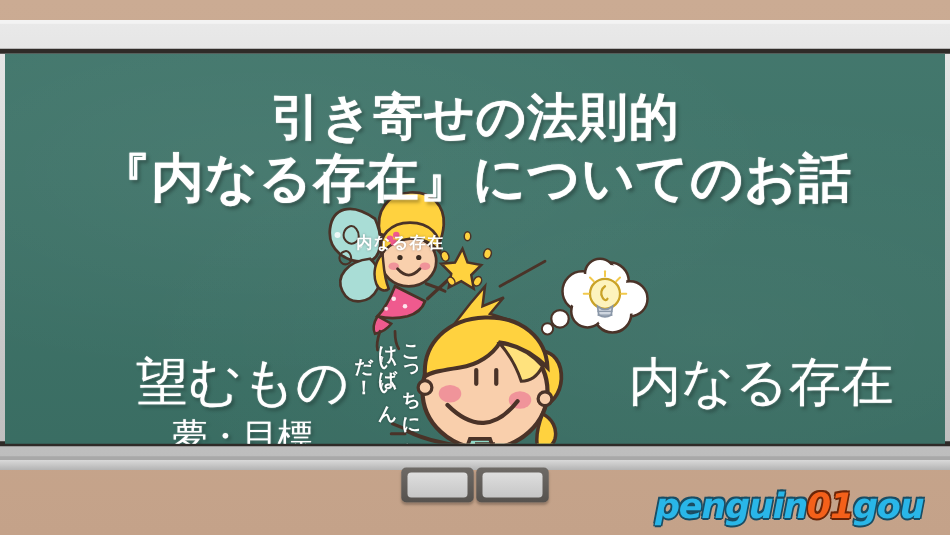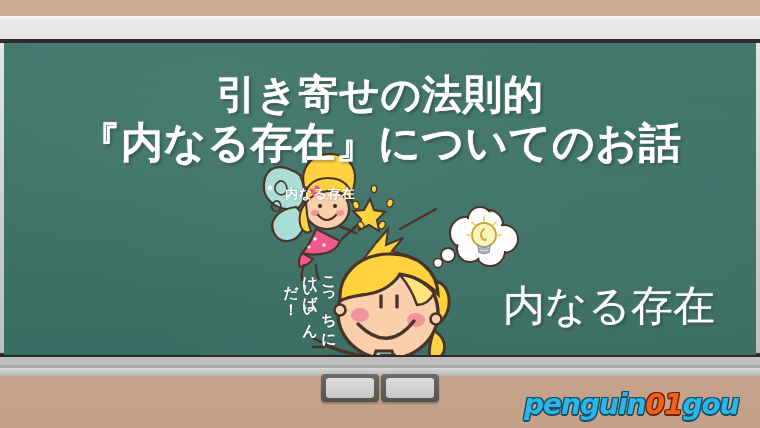--- a/index.html
+++ b/index.html
@@ -302,20 +302,24 @@
     <div class="title-wrap">
       <div class="title-line title-1">引き寄せの法則的</div>
       <div class="title-line title-2">『内なる存在』についてのお話</div>
     </div>
 
     <div class="fairy-label">内なる存在</div>
 
     <div class="vert vert-a">こっちに行けば</div>
     <div class="vert vert-b">いいんだ！</div>
 
+    <div class="side side-left">
+      <div class="big">望むもの</div>
+      <div class="sub">夢・目標</div>
+    </div>
 
     <div class="side side-right">
       <div class="big">内なる存在</div>
     </div>
   </div>
 
   <div class="tray"></div>
   <div class="eraser eraser-1">
     <div class="pad"></div>
   </div>

